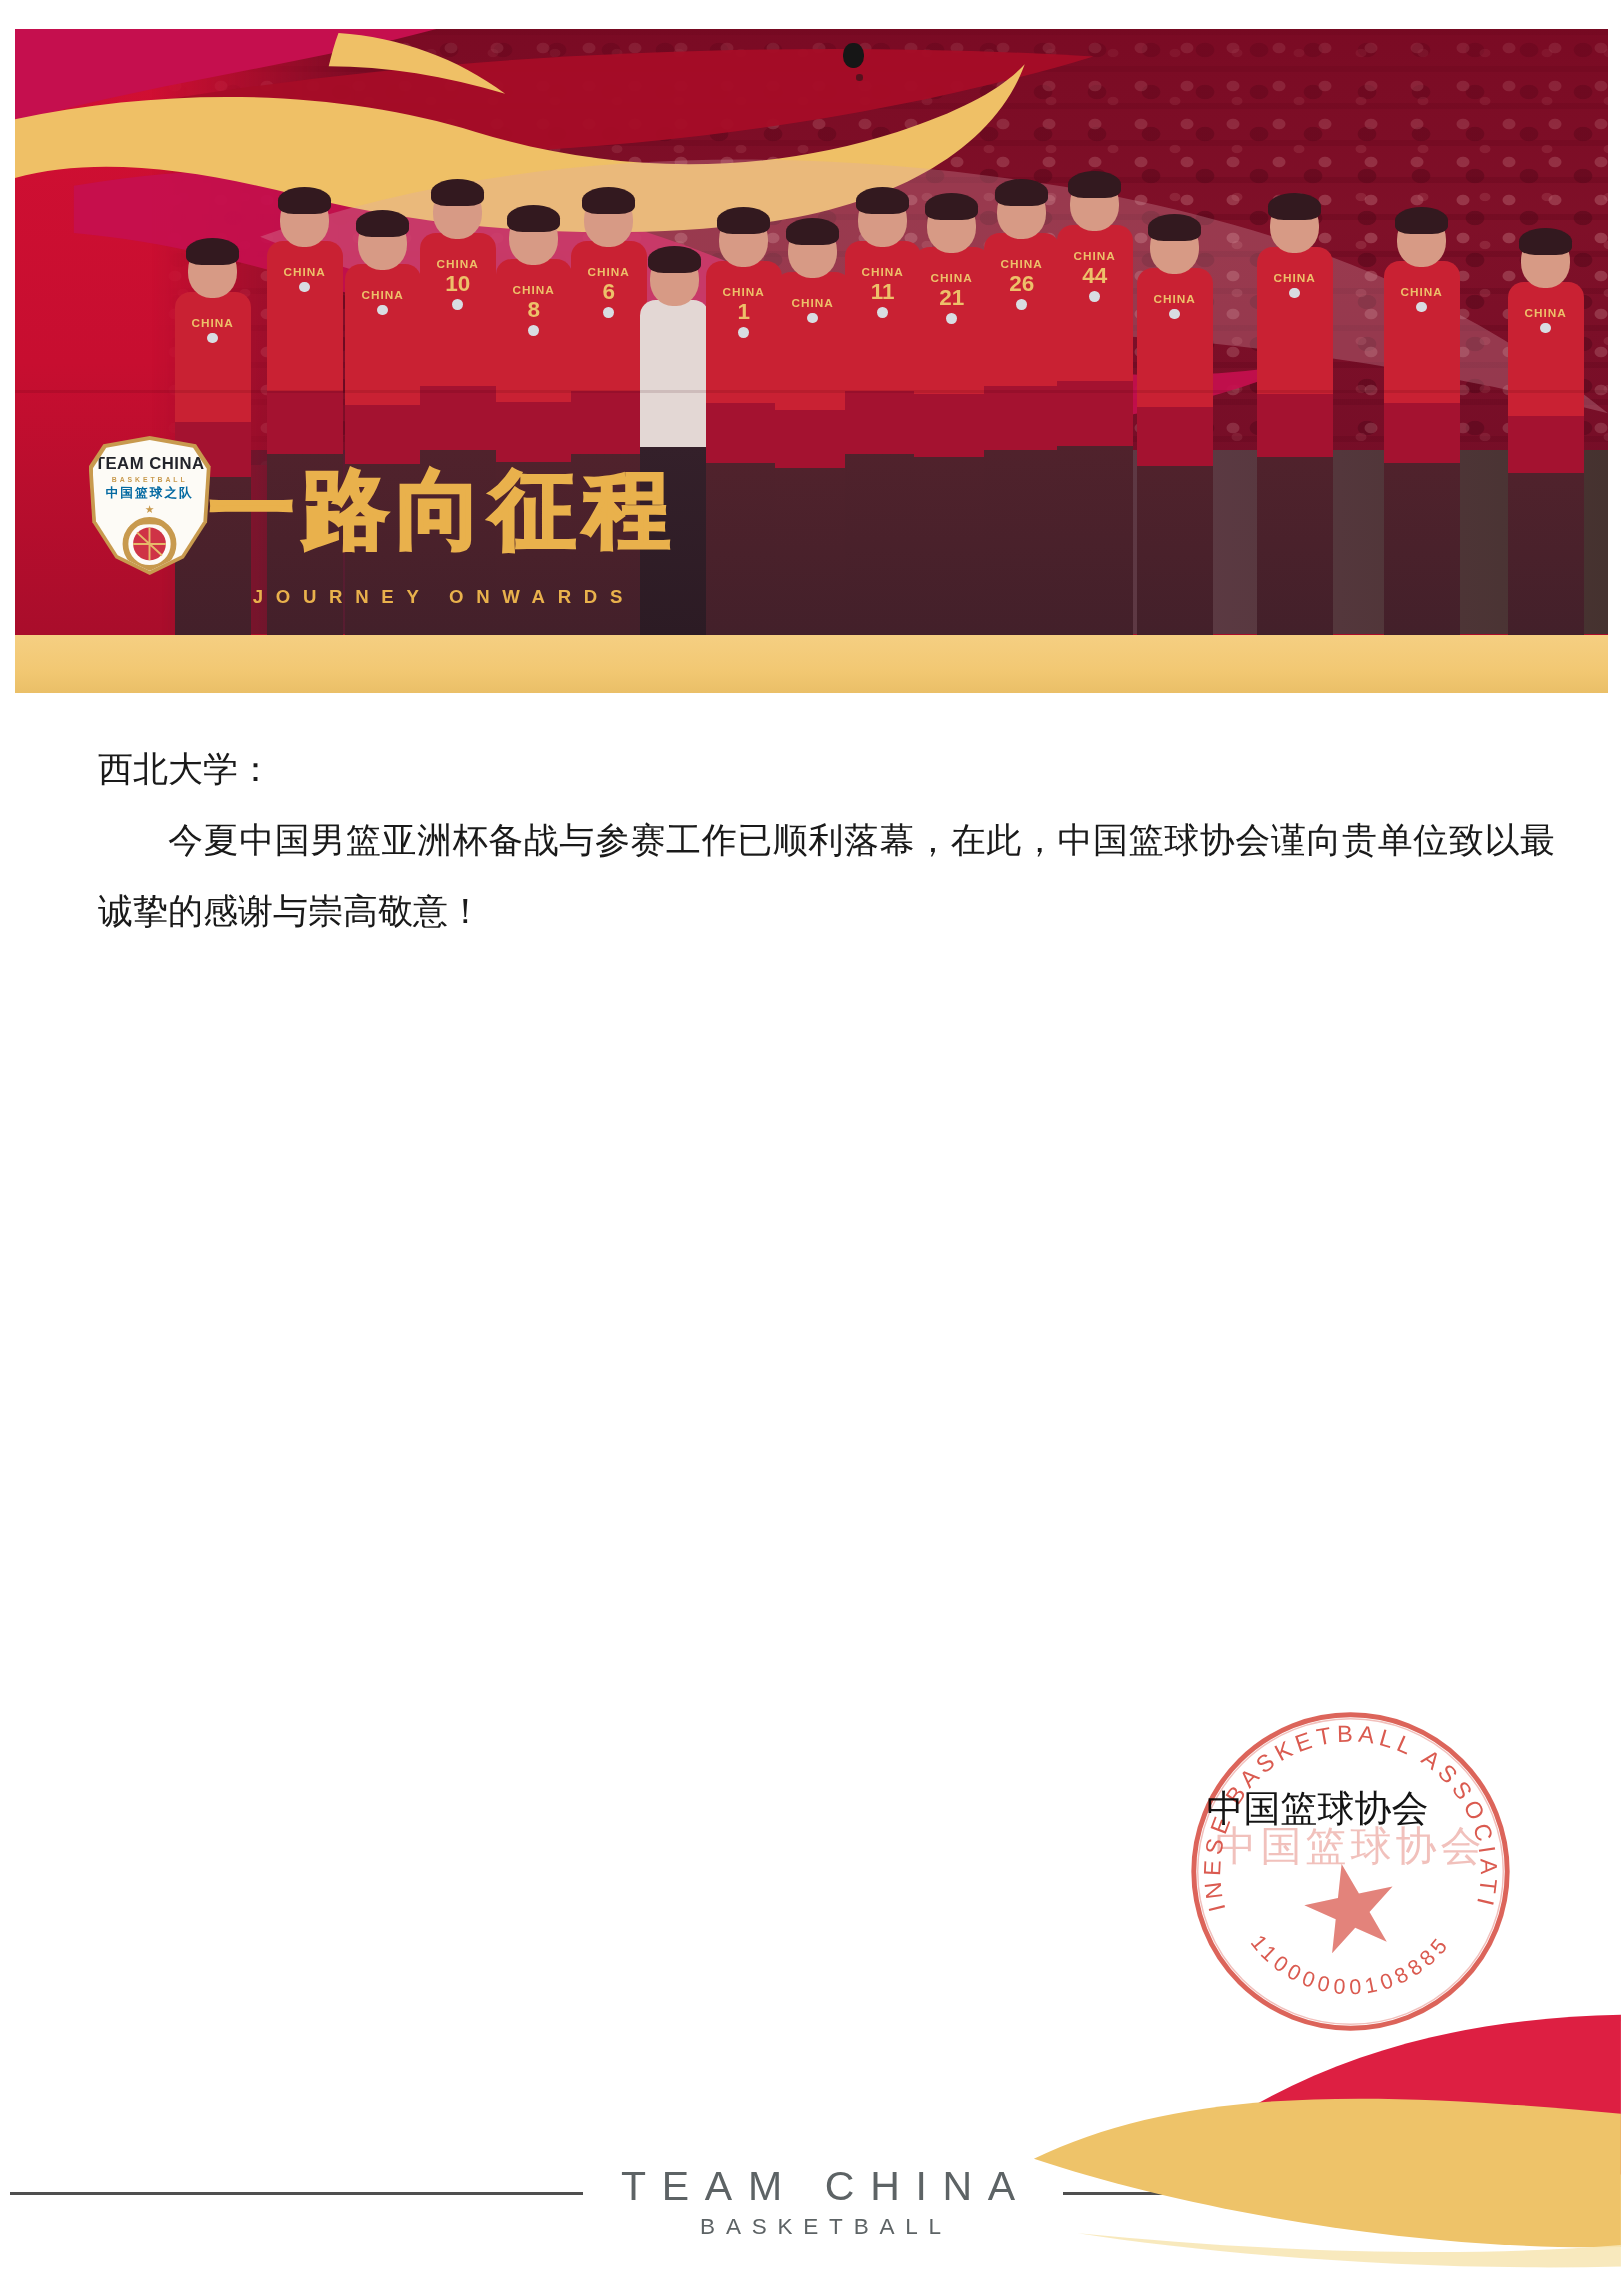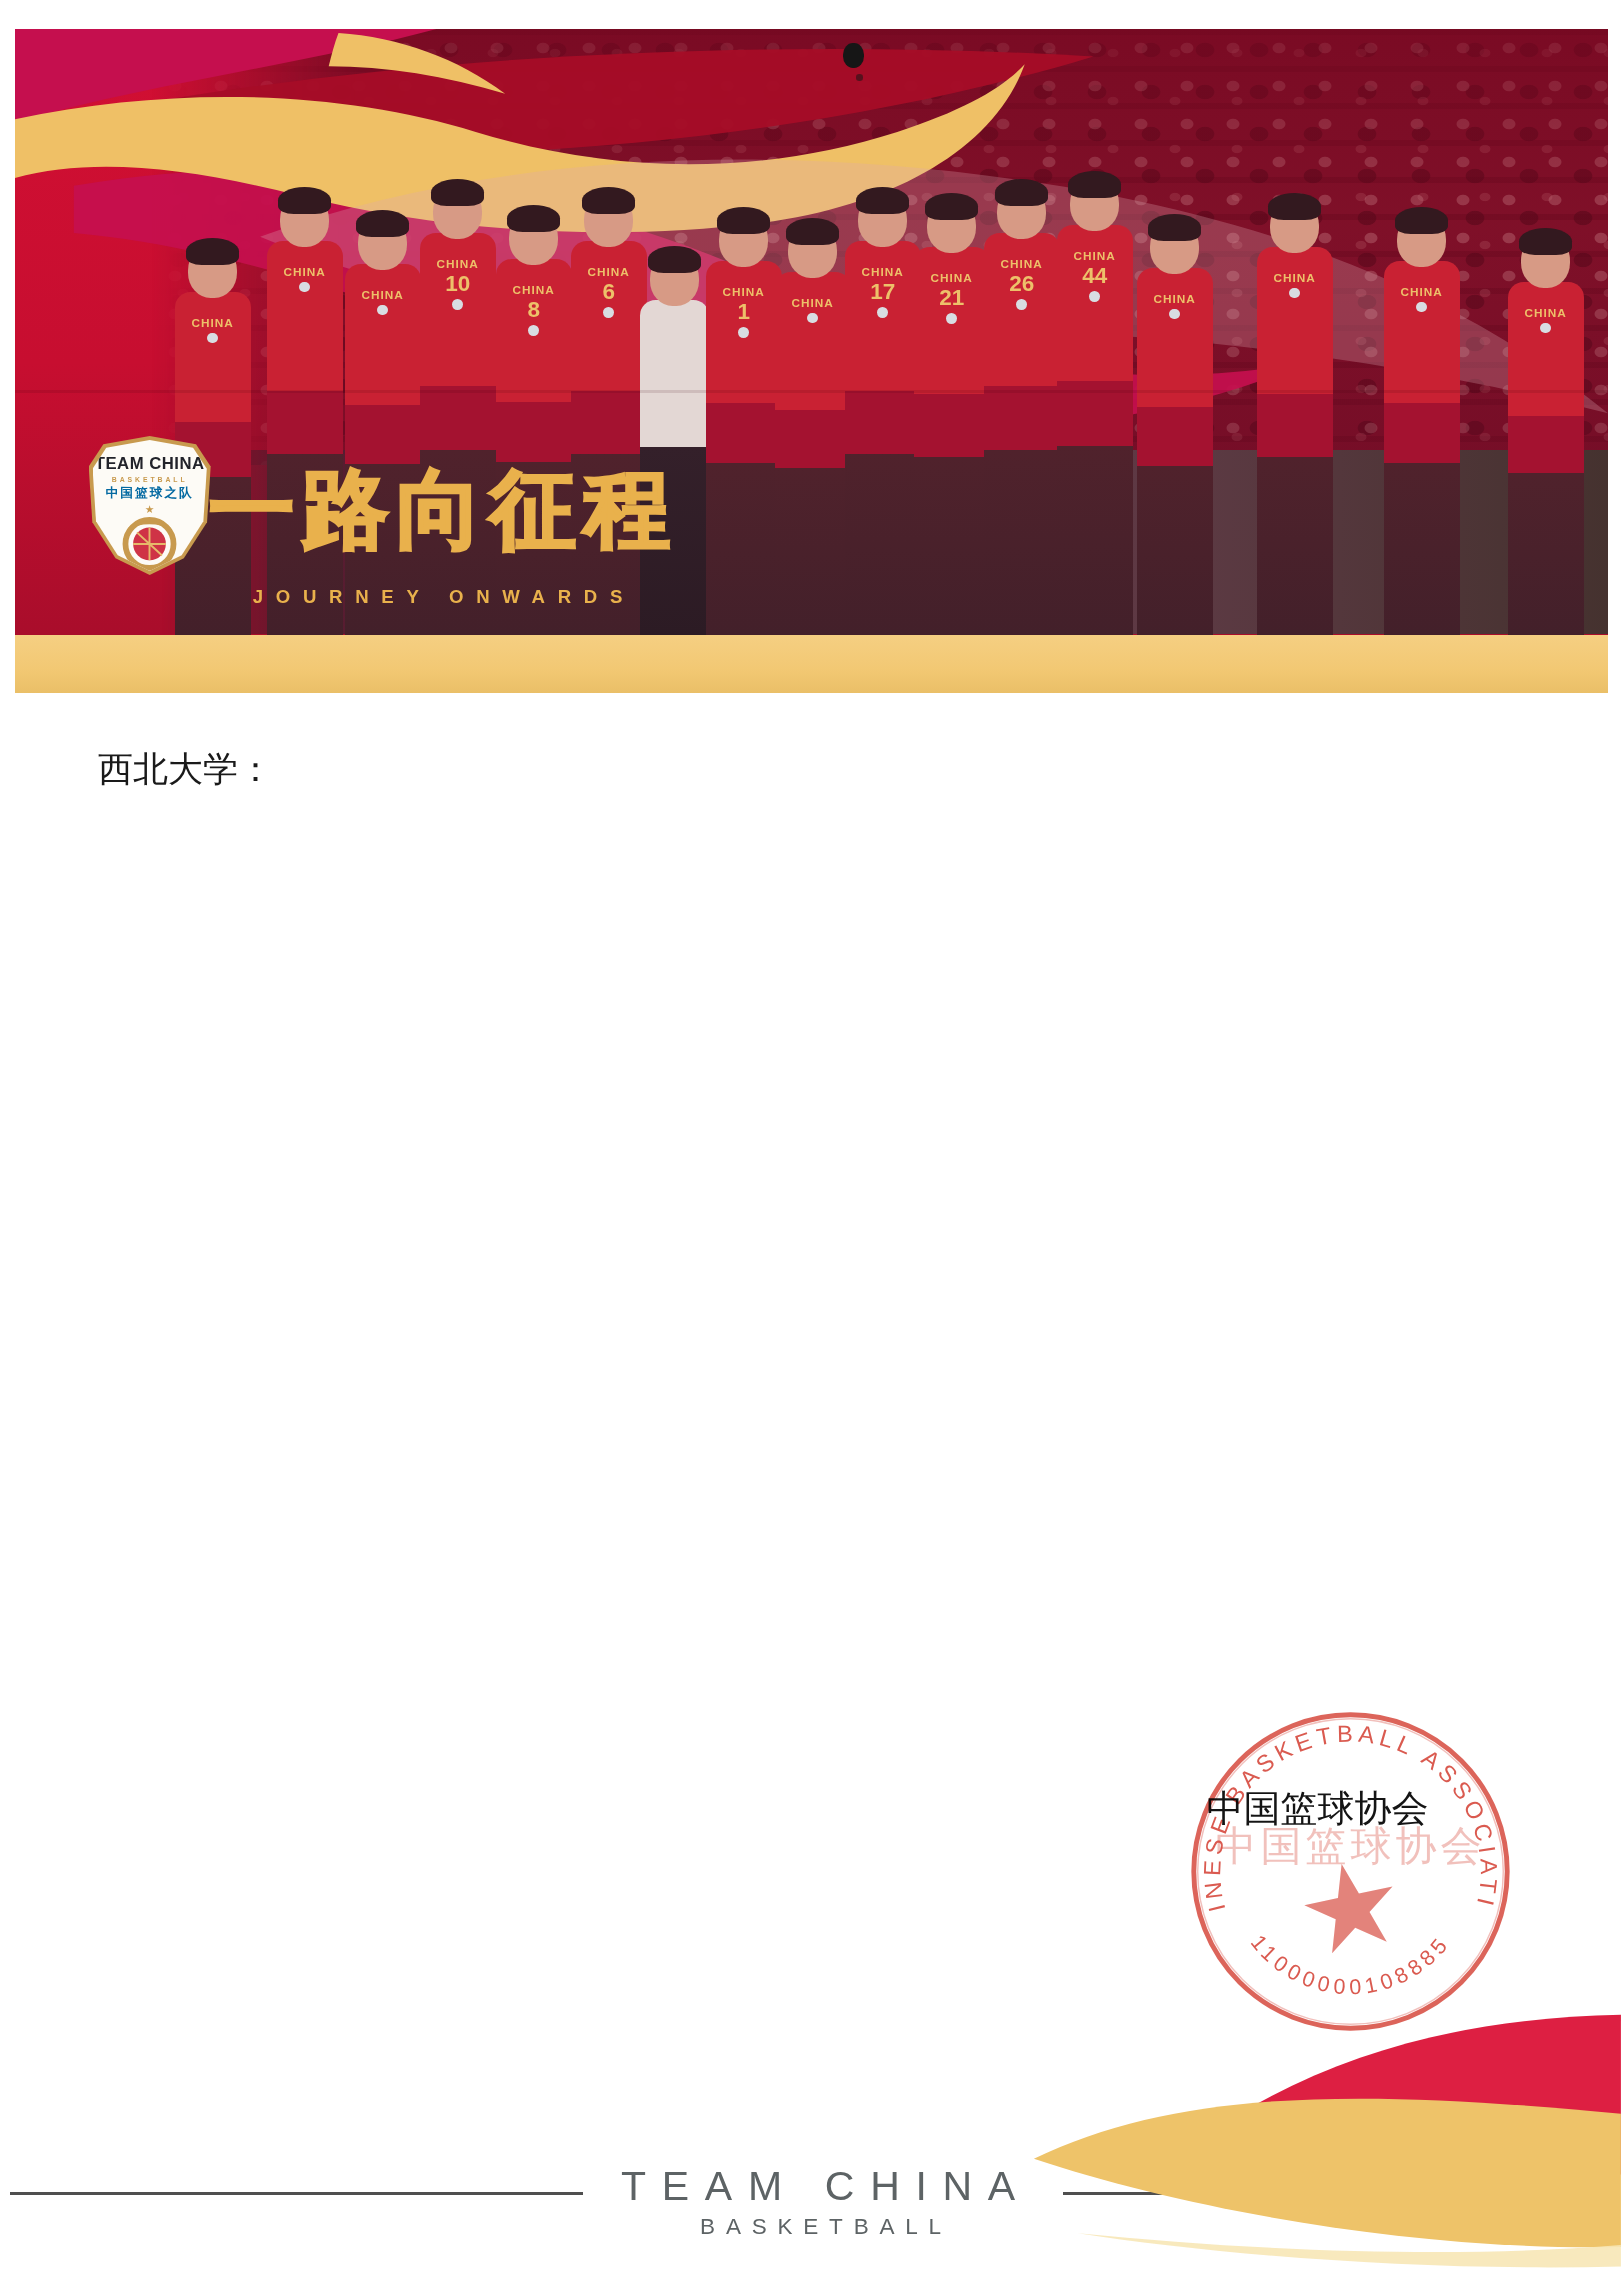--- a/index.html
+++ b/index.html
@@ -172,21 +172,21 @@
           <div class="head"></div>
           <div class="bod">
             <span class="jlabel">CHINA</span>
             <div class="medal"></div>
           </div>
         </div>
         <div class="figure" style="left: 825px; height: 443px;">
           <div class="head"></div>
           <div class="bod">
             <span class="jlabel">CHINA</span>
-            <span class="jnum">17</span>
+            <span class="jnum">11</span>
             <div class="medal"></div>
           </div>
         </div>
         <div class="figure" style="left: 894px; height: 437px;">
           <div class="head"></div>
           <div class="bod">
             <span class="jlabel">CHINA</span>
             <span class="jnum">21</span>
             <div class="medal"></div>
           </div>
@@ -258,20 +258,21 @@
     <div id="slogan-en">JOURNEY ONWARDS</div>
 
     <div class="artifact-dot" style="left:828px;top:13.7px;width:21.6px;height:25.5px;"></div>
     <div class="artifact-dot" style="left:841px;top:45px;width:6.9px;height:6.9px;opacity:.55;"></div>
   </div>
 
   <div id="goldbar"></div>
 
   <div id="letter">
     <div class="salutation">西北大学：</div>
+    <p>今夏中国男篮亚洲杯备战与参赛工作已顺利落幕，在此，中国篮球协会谨向贵单位致以最诚挚的感谢与崇高敬意！</p>
   </div>
 
   <div id="sigblock">
     <div>中国篮球协会</div>
   </div>
 
   <svg id="seal" viewBox="0 0 340 340">
     <defs>
       <path id="arcTop" d="M45,216 A133,133 0 1 1 295,216"></path>
       <path id="arcBottom" d="M56,223 A126,126 0 0 0 284,223"></path>

